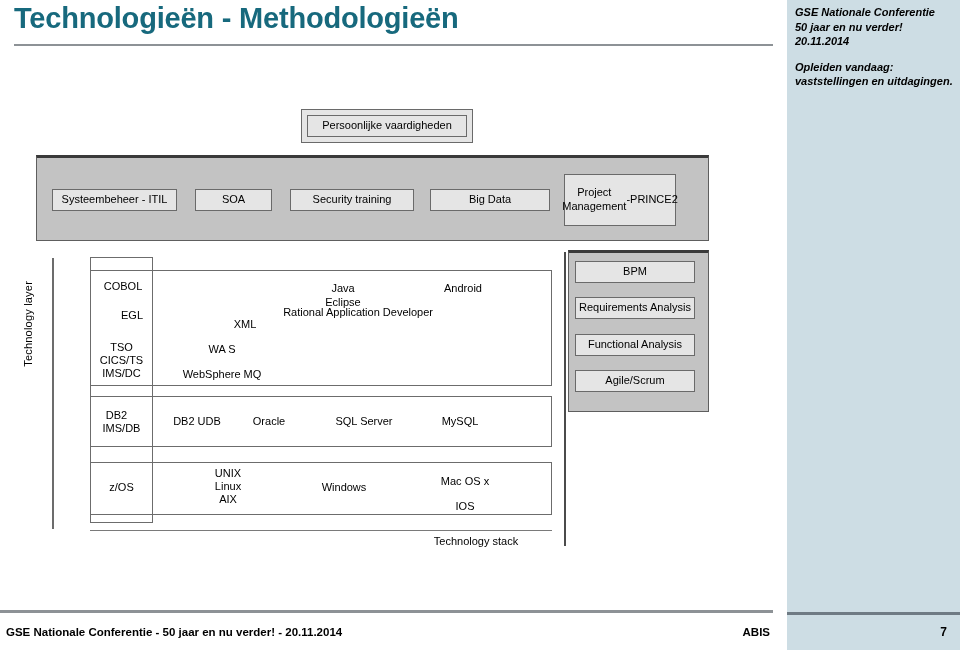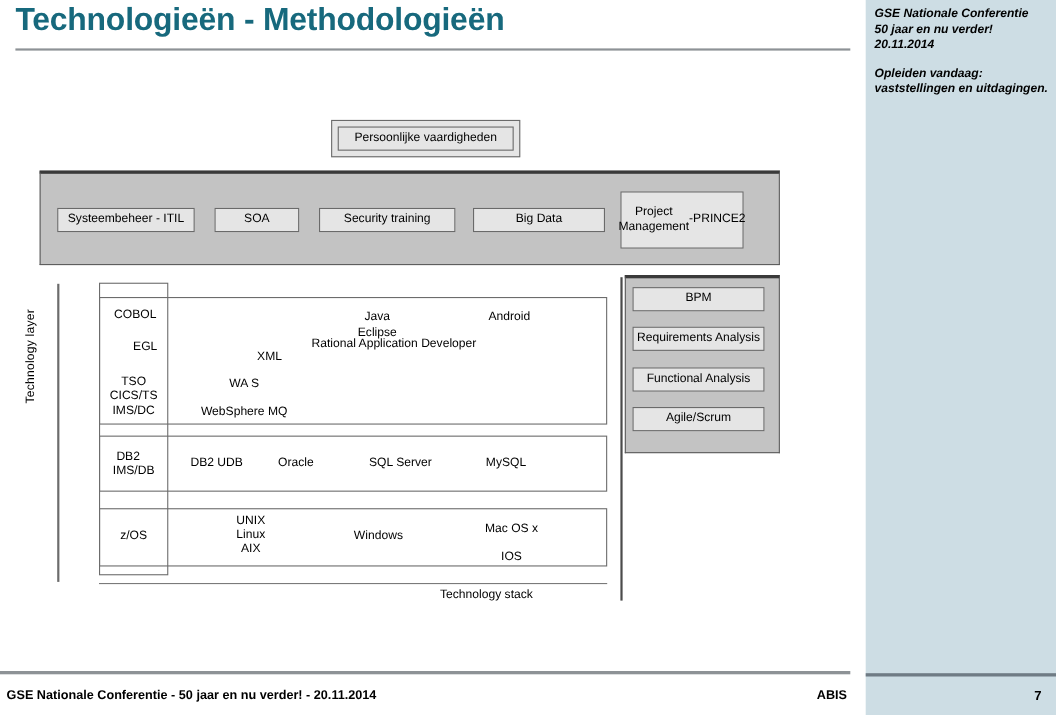--- a/index.html
+++ b/index.html
@@ -130,21 +130,21 @@
     background:transparent;
   }
 
   
   #stack-rule{
     position:absolute;left:90px;top:530px;
     width:462px;height:1px;background:#7a7a7a;
   }
   #stack-caption{
     position:absolute;left:400px;top:535px;
-    width:152px;text-align:left;
+    width:152px;text-align:center;
     font-size:11px;color:#000;
   }
 </style>
 </head>
 <body>
 
 <div id="slide-title">Technologieën - Methodologieën</div>
 <div id="title-rule"></div>
 
 <div id="conference-panel">

